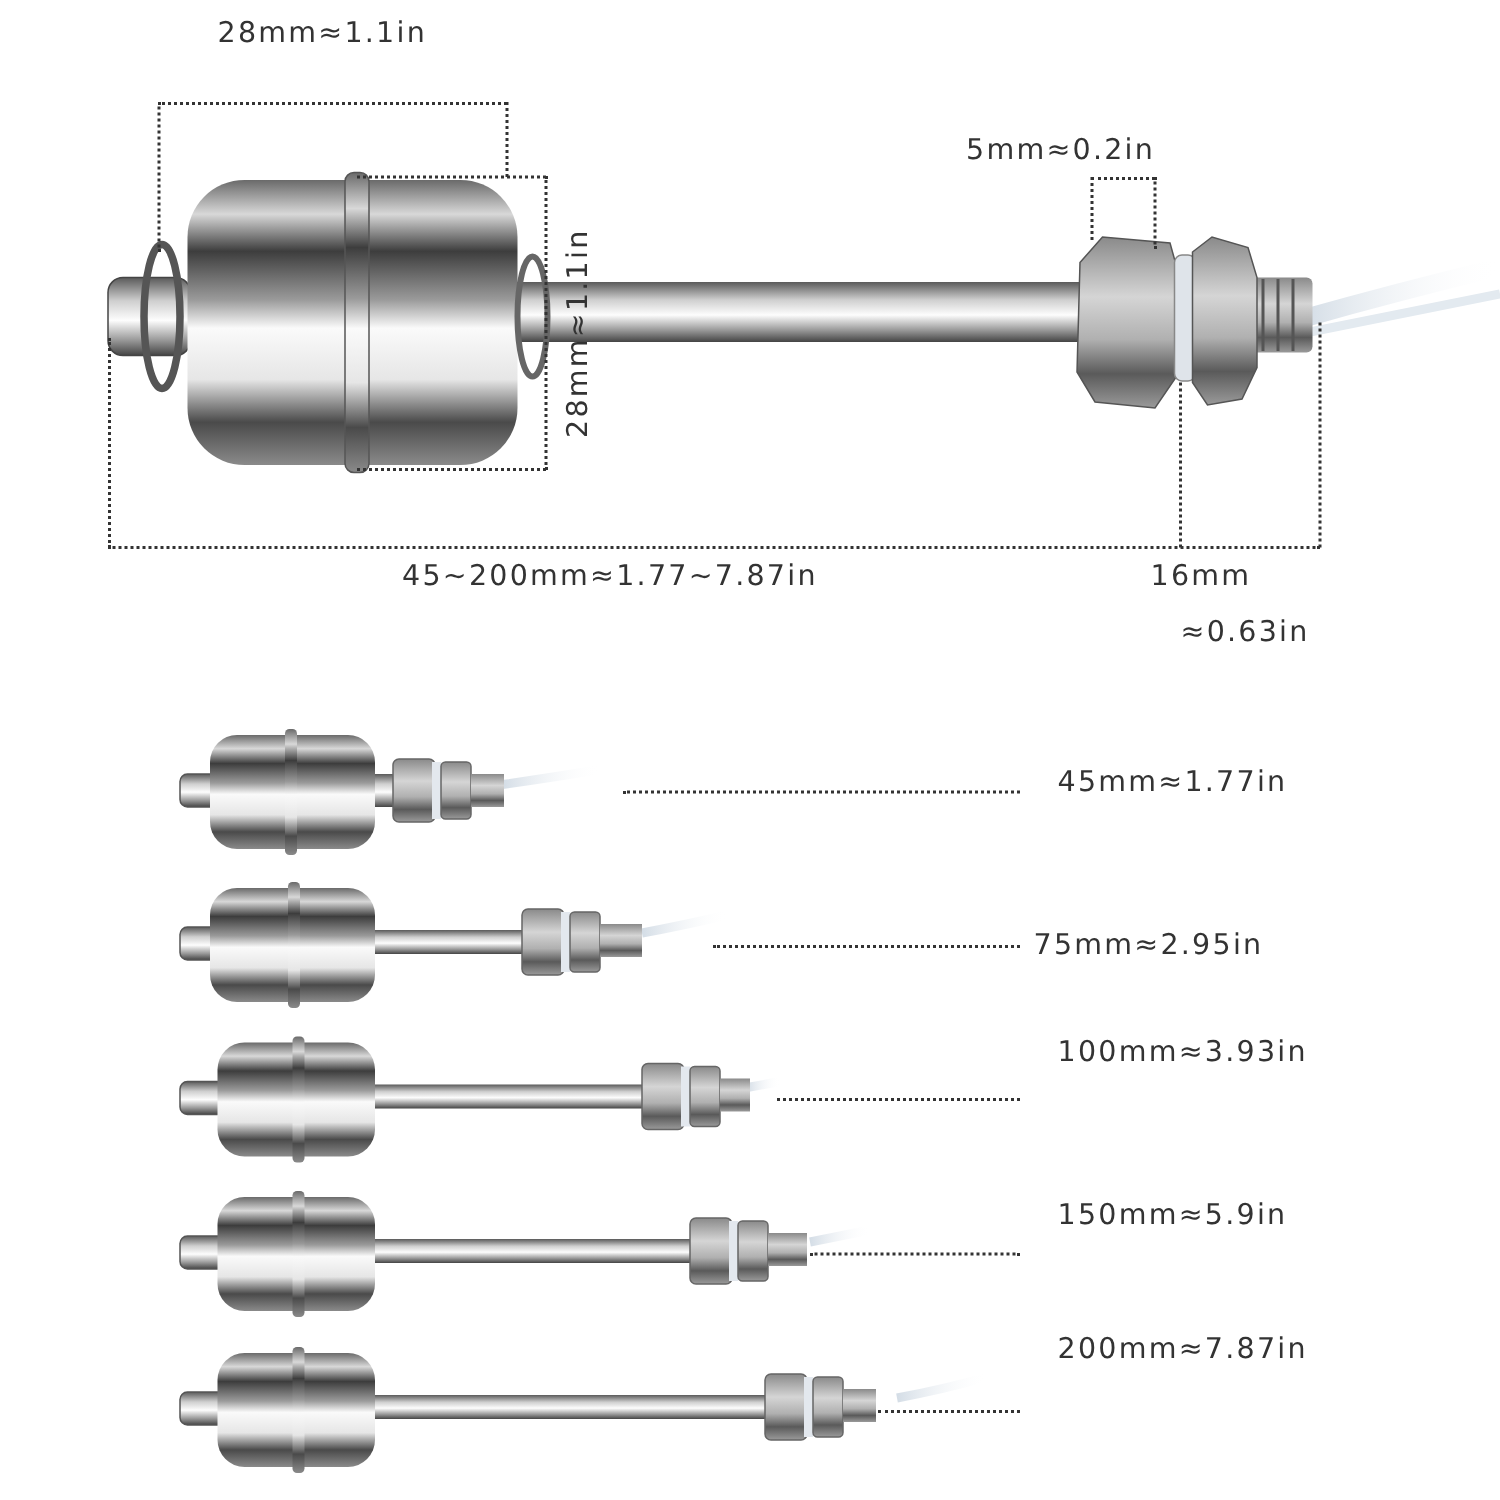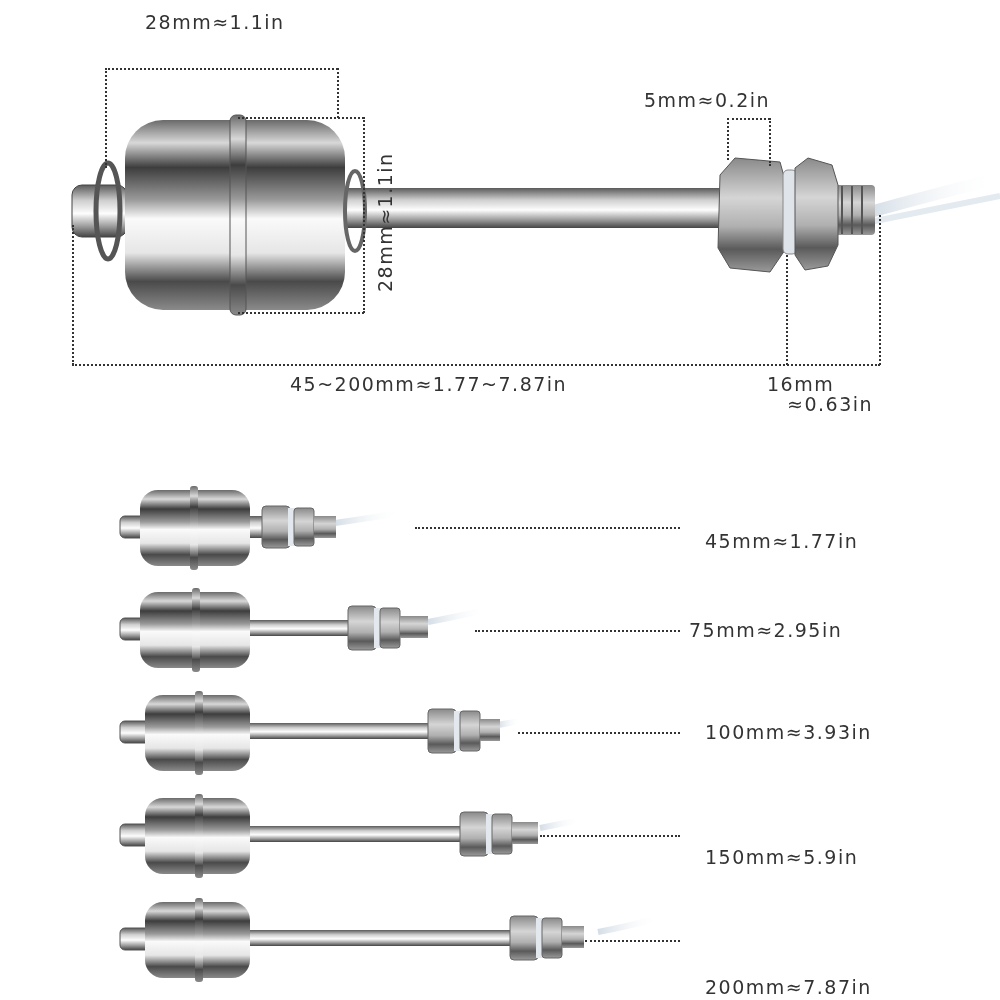--- a/index.html
+++ b/index.html
@@ -89,44 +89,44 @@
   <div class="dot-v" style="left:363px;top:117px;height:196px"></div>
   <div class="vlabel" style="left:376px;top:292px">28mm≈1.1in</div>
 
   <div class="dot-h" style="left:727px;top:118px;width:43px"></div>
   <div class="dot-v" style="left:727px;top:118px;height:42px"></div>
   <div class="dot-v" style="left:769px;top:118px;height:48px"></div>
   <div class="label" style="left:644px;top:91px">5mm≈0.2in</div>
 
   <div class="dot-v" style="left:72px;top:225px;height:140px"></div>
   <div class="dot-h" style="left:72px;top:364px;width:808px"></div>
-  <div class="label" style="left:290px;top:375px">45~200mm≈1.77~7.87in</div>
+  <div class="label" style="left:268px;top:375px">45~200mm≈1.77~7.87in</div>
 
   <div class="dot-v" style="left:786px;top:255px;height:110px"></div>
   <div class="dot-v" style="left:879px;top:215px;height:150px"></div>
   <div class="label" style="left:767px;top:375px">16mm</div>
-  <div class="label" style="left:787px;top:395px">≈0.63in</div>
+  <div class="label" style="left:787px;top:412px">≈0.63in</div>
 </div>
 
 <div>
 
   <div>
     <svg width="420" height="100" style="left:110px;top:478px">
       <path d="M225 45 Q260 40 290 35" stroke="url(#cable)" stroke-width="6" fill="none"></path>
       <rect x="10" y="38" width="30" height="22" rx="5" fill="url(#rod)" stroke="#555"></rect>
       <rect x="30" y="12" width="110" height="76" rx="18" fill="url(#steel)"></rect>
       <rect x="80" y="8" width="8" height="84" rx="3" fill="url(#steel)"></rect>
       <rect x="140" y="38" width="14" height="22" fill="url(#rod)"></rect>
       <rect x="152" y="28" width="28" height="42" rx="4" fill="url(#nut)" stroke="#666"></rect>
       <rect x="178" y="30" width="6" height="38" fill="#e3e8ee"></rect>
       <rect x="184" y="30" width="20" height="38" rx="3" fill="url(#nut)" stroke="#666"></rect>
       <rect x="204" y="38" width="22" height="22" fill="url(#nut)"></rect>
     </svg>
     <div class="dot-h" style="left:415px;top:527px;width:265px"></div>
-    <div class="label" style="left:705px;top:532px">45mm≈1.77in</div>
+    <div class="label" style="left:705px;top:512px">45mm≈1.77in</div>
   </div>
 
   <div>
     <svg width="420" height="100" style="left:110px;top:582px">
       <path d="M318 40 Q345 35 375 28" stroke="url(#cable)" stroke-width="6" fill="none"></path>
       <rect x="10" y="36" width="30" height="22" rx="5" fill="url(#rod)" stroke="#555"></rect>
       <rect x="30" y="10" width="110" height="76" rx="18" fill="url(#steel)"></rect>
       <rect x="82" y="6" width="8" height="84" rx="3" fill="url(#steel)"></rect>
       <rect x="140" y="38" width="100" height="16" fill="url(#rod)"></rect>
       <rect x="238" y="24" width="28" height="44" rx="4" fill="url(#nut)" stroke="#666"></rect>
@@ -144,47 +144,47 @@
       <rect x="10" y="36" width="30" height="22" rx="5" fill="url(#rod)" stroke="#555"></rect>
       <rect x="35" y="10" width="105" height="76" rx="18" fill="url(#steel)"></rect>
       <rect x="85" y="6" width="8" height="84" rx="3" fill="url(#steel)"></rect>
       <rect x="140" y="38" width="180" height="16" fill="url(#rod)"></rect>
       <rect x="318" y="24" width="28" height="44" rx="4" fill="url(#nut)" stroke="#666"></rect>
       <rect x="344" y="26" width="6" height="40" fill="#e3e8ee"></rect>
       <rect x="350" y="26" width="20" height="40" rx="3" fill="url(#nut)" stroke="#666"></rect>
       <rect x="370" y="34" width="20" height="22" fill="url(#nut)"></rect>
     </svg>
     <div class="dot-h" style="left:518px;top:732px;width:162px"></div>
-    <div class="label" style="left:705px;top:723px">100mm≈3.93in</div>
+    <div class="label" style="left:705px;top:692px">100mm≈3.93in</div>
   </div>
 
   <div>
     <svg width="480" height="100" style="left:110px;top:788px">
       <path d="M430 40 Q450 36 470 32" stroke="url(#cable)" stroke-width="6" fill="none"></path>
       <rect x="10" y="36" width="30" height="22" rx="5" fill="url(#rod)" stroke="#555"></rect>
       <rect x="35" y="10" width="105" height="76" rx="18" fill="url(#steel)"></rect>
       <rect x="85" y="6" width="8" height="84" rx="3" fill="url(#steel)"></rect>
       <rect x="140" y="38" width="212" height="16" fill="url(#rod)"></rect>
       <rect x="350" y="24" width="28" height="44" rx="4" fill="url(#nut)" stroke="#666"></rect>
       <rect x="376" y="26" width="6" height="40" fill="#e3e8ee"></rect>
       <rect x="382" y="26" width="20" height="40" rx="3" fill="url(#nut)" stroke="#666"></rect>
       <rect x="402" y="34" width="26" height="22" fill="url(#nut)"></rect>
     </svg>
     <div class="dot-h" style="left:540px;top:835px;width:140px"></div>
-    <div class="label" style="left:705px;top:848px">150mm≈5.9in</div>
+    <div class="label" style="left:705px;top:801px">150mm≈5.9in</div>
   </div>
 
   <div>
     <svg width="560" height="100" style="left:110px;top:892px">
       <path d="M488 40 Q520 34 548 26" stroke="url(#cable)" stroke-width="6" fill="none"></path>
       <rect x="10" y="36" width="30" height="22" rx="5" fill="url(#rod)" stroke="#555"></rect>
       <rect x="35" y="10" width="105" height="76" rx="18" fill="url(#steel)"></rect>
       <rect x="85" y="6" width="8" height="84" rx="3" fill="url(#steel)"></rect>
       <rect x="140" y="38" width="262" height="16" fill="url(#rod)"></rect>
       <rect x="400" y="24" width="28" height="44" rx="4" fill="url(#nut)" stroke="#666"></rect>
       <rect x="426" y="26" width="6" height="40" fill="#e3e8ee"></rect>
       <rect x="432" y="26" width="20" height="40" rx="3" fill="url(#nut)" stroke="#666"></rect>
       <rect x="452" y="34" width="22" height="22" fill="url(#nut)"></rect>
     </svg>
     <div class="dot-h" style="left:585px;top:940px;width:95px"></div>
-    <div class="label" style="left:705px;top:978px">200mm≈7.87in</div>
+    <div class="label" style="left:705px;top:890px">200mm≈7.87in</div>
   </div>
 </div>
 
 </body></html>

